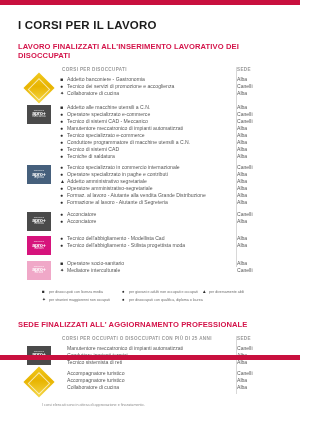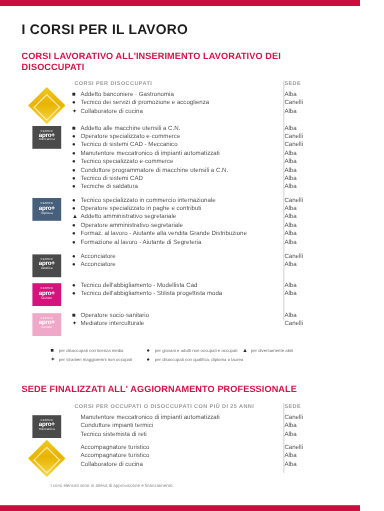--- a/index.html
+++ b/index.html
@@ -4,21 +4,21 @@
 <style>
   * { box-sizing: border-box; margin: 0; padding: 0; }
   html, body {
     width: 300px; height: 426px;
     background: #ffffff;
     font-family: "Liberation Sans", sans-serif;
     overflow: hidden;
   }
   .page {
     position: relative;
-    width: 300px; height: 426px;
+    width: 300px; height: 360px;
     background: #ffffff;
   }
   .top-bar {
     width: 100%; height: 5px;
     background: #c8103e;
   }
   .bottom-bar {
     position: absolute; bottom: 0; left: 0;
     width: 100%; height: 5px;
     background: #c8103e;
@@ -170,21 +170,21 @@
 <body>
 
 <div class="page">
 
   <div class="top-bar"></div>
 
   <div class="content">
 
     <div class="page-title">I CORSI PER IL LAVORO</div>
 
-    <div class="section-title">CORSI LAVORATIVO ALL'INSERIMENTO LAVORATIVO DEI DISOCCUPATI</div>
+    <div class="section-title">LAVORO FINALIZZATI ALL'INSERIMENTO LAVORATIVO DEI DISOCCUPATI</div>
 
     <div class="tbl">
       <div class="vrule" style="top:0;height:200px;"></div>
 
       <div class="tbl-head">
         <div class="col-badge"></div>
         <div class="col-course">CORSI PER DISOCCUPATI</div>
         <div class="col-sede">SEDE</div>
       </div>
 

